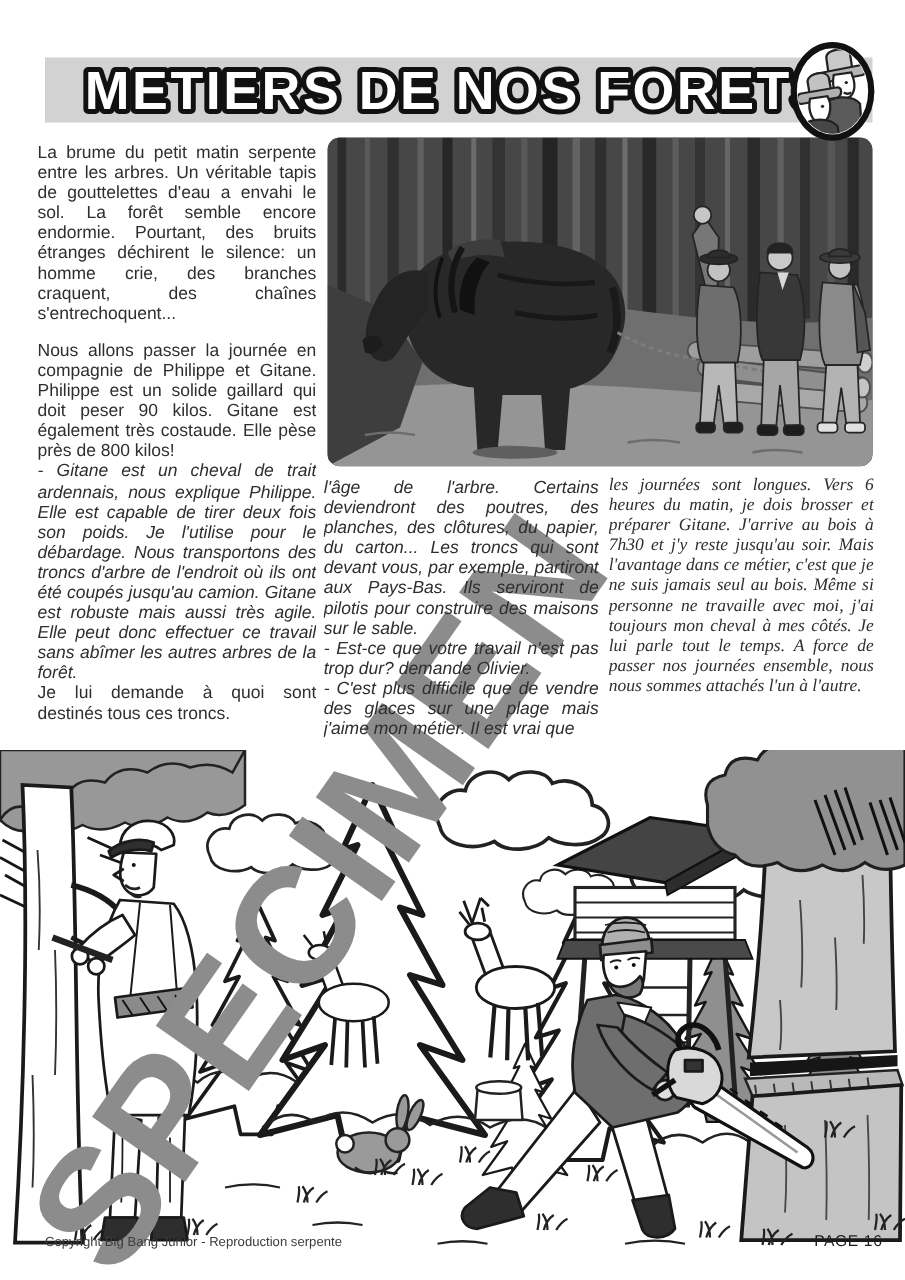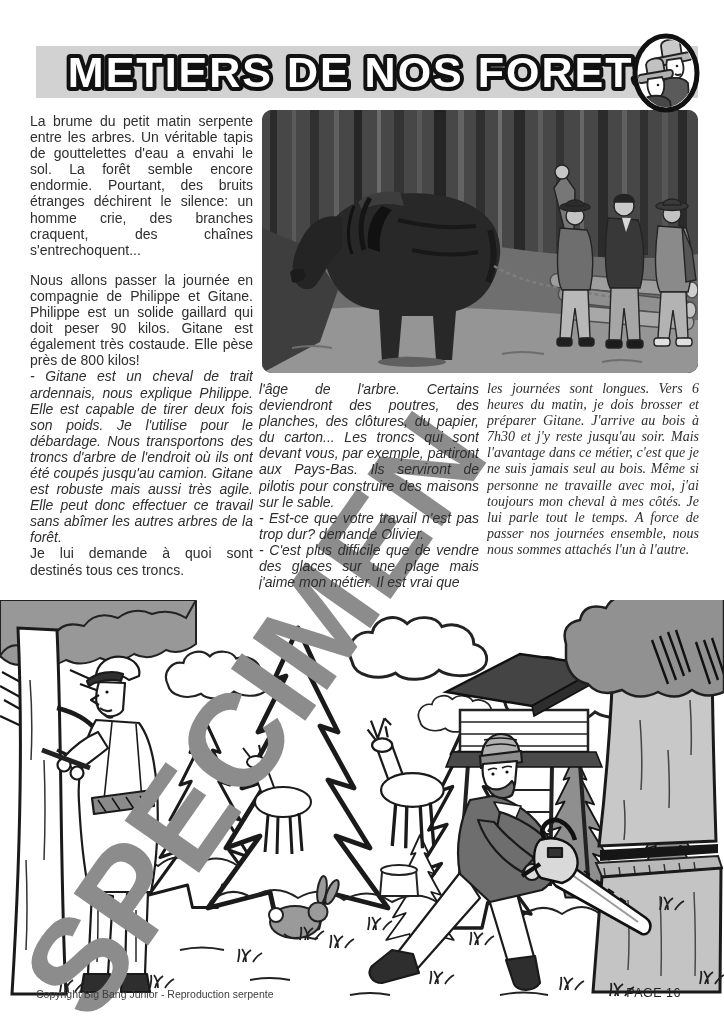--- a/index.html
+++ b/index.html
@@ -24,21 +24,21 @@
   
   .illustration{position:absolute;left:0;top:600px;width:724px;height:410px;z-index:1;}
   
   .watermark{
     position:absolute;left:55px;top:915px;height:170px;line-height:170px;z-index:2;
     font-size:132px;font-weight:bold;letter-spacing:1px;color:#8c8c8c;white-space:nowrap;
     transform:rotate(-55deg);transform-origin:0 50%;
   }
   
   .copyright{position:absolute;left:36px;top:988px;font-size:10.5px;color:#3c3c3c;z-index:5;}
-  .pagenum{position:absolute;right:43px;top:986px;font-size:12.5px;letter-spacing:0.5px;color:#1e1e1e;z-index:5;}
+  .pagenum{position:absolute;right:18px;top:986px;font-size:12.5px;letter-spacing:0.5px;color:#1e1e1e;z-index:5;}
 </style>
 </head>
 <body>
 
 <div class="titlebar">
   <svg class="title-svg" viewBox="0 0 662 52">
     <text x="330" y="41" text-anchor="middle" font-family="Liberation Sans, sans-serif" font-weight="bold" font-size="43" letter-spacing="2" fill="#ffffff" stroke="#111111" stroke-width="8" paint-order="stroke" stroke-linejoin="round">METIERS DE NOS FORETS</text>
   </svg>
 </div>
 

